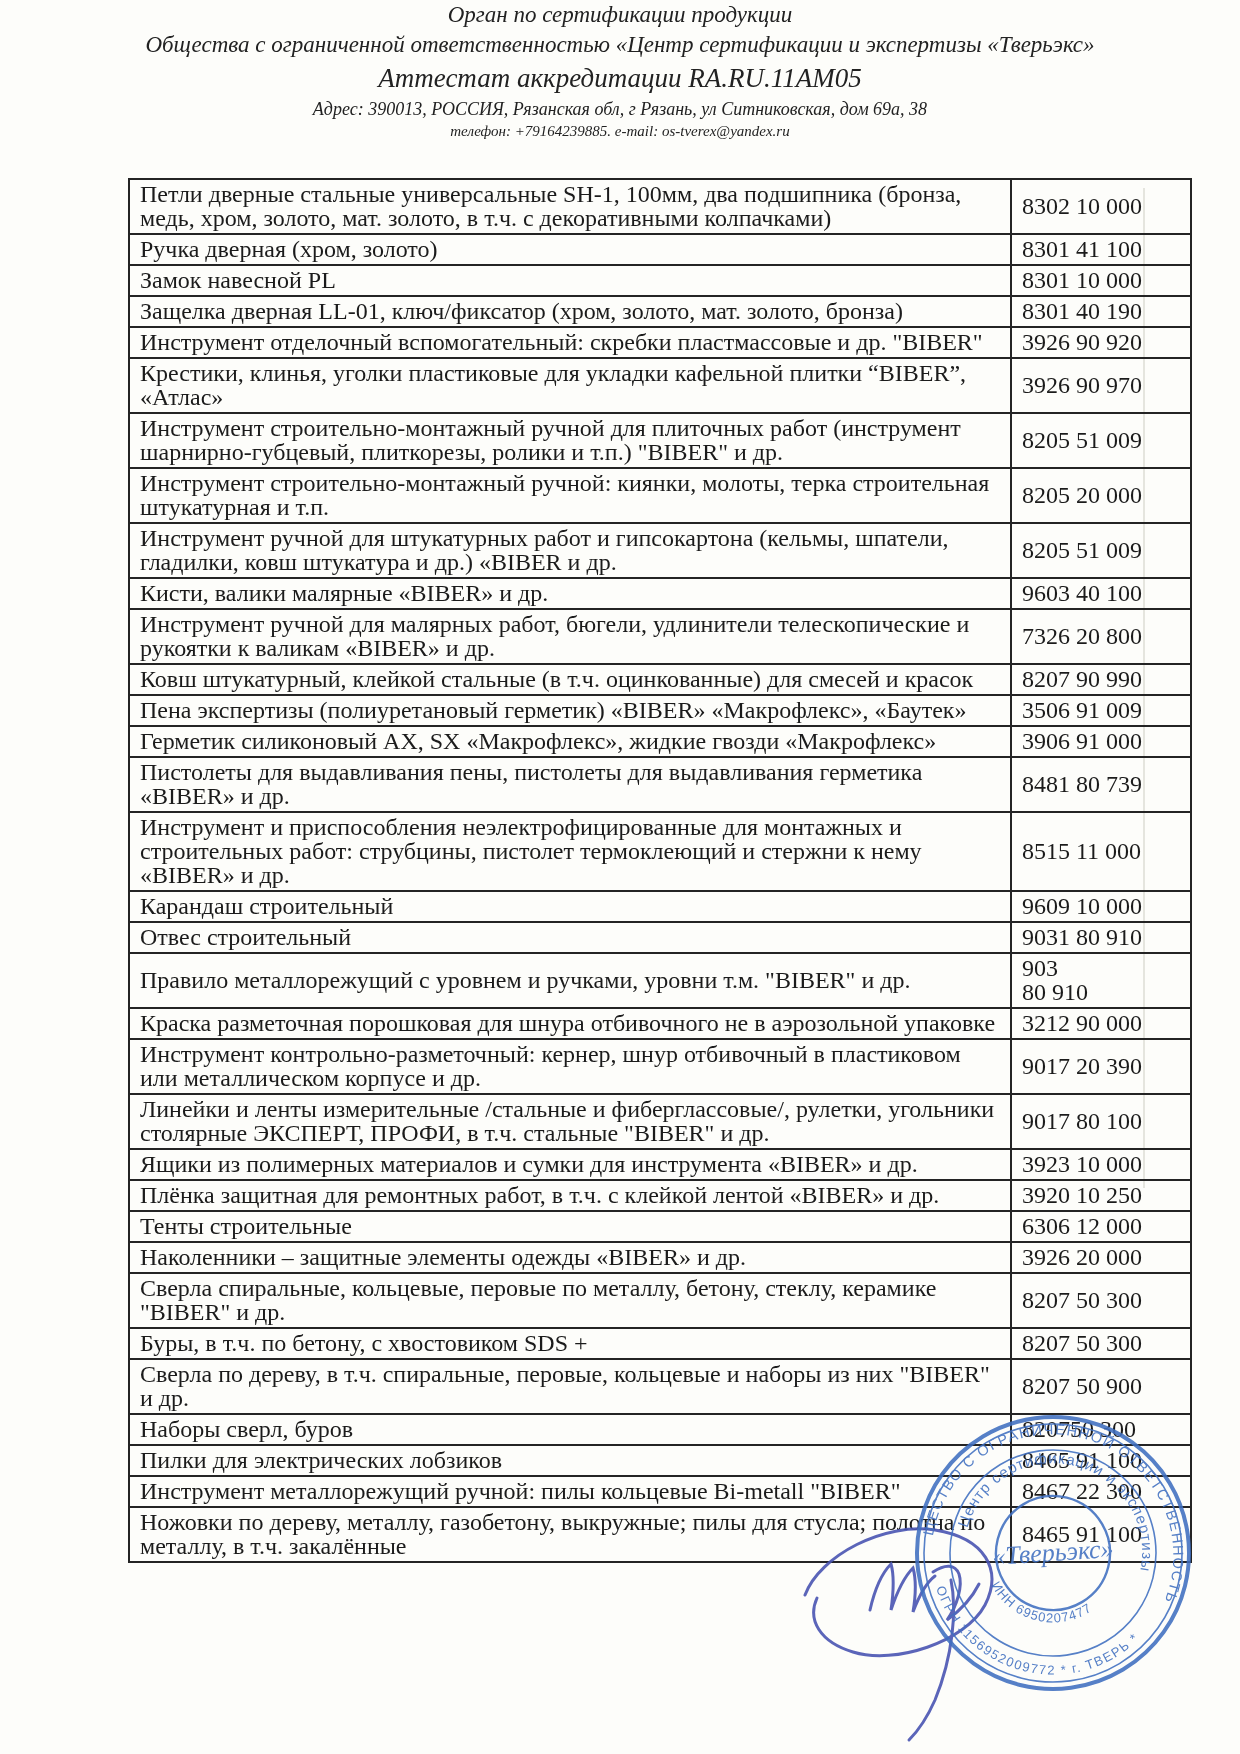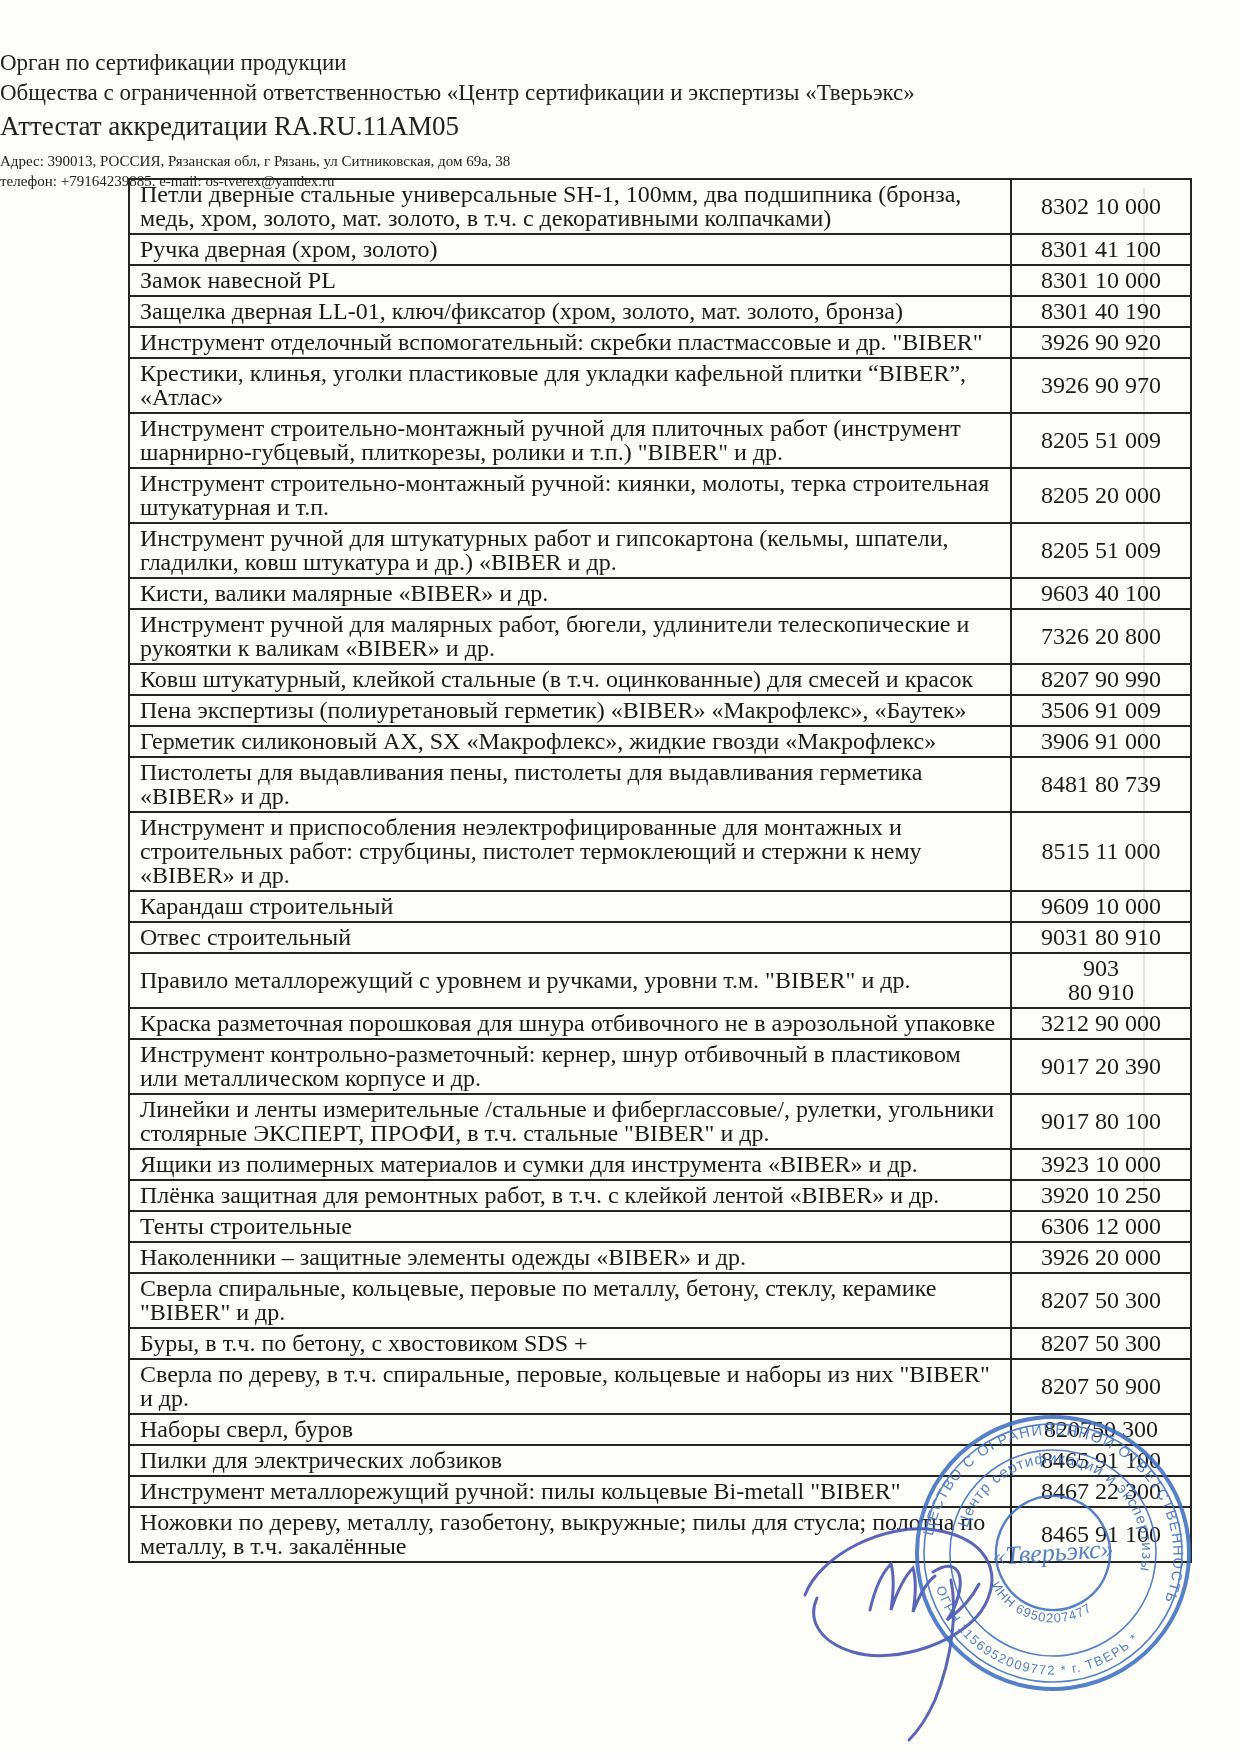--- a/index.html
+++ b/index.html
@@ -7,29 +7,29 @@
     width:1240px;height:1754px;
     background:#fdfdfa;
     font-family:"Liberation Serif","DejaVu Serif",serif;
     color:#1b1b1b;
     position:relative;
     overflow:hidden;
   }
   .page{position:relative;width:1240px;height:1754px;}
   
   .doc-header{
-    padding-top:48px;
-    text-align:left;
+    text-align:center;
     line-height:1.32;
     color:#222;
+    font-style:italic;
   }
   .h-line1{font-size:23px;}
   .h-line2{font-size:23px;}
   .h-line3{font-size:27px;}
-  .h-line4{font-size:15px;margin-top:8px;}
+  .h-line4{font-size:18px;margin-top:2px;}
   .h-line5{font-size:15px;}
   
   table.products{
     position:absolute;
     left:128px;top:178px;
     width:1062px;
     border-collapse:collapse;
     table-layout:fixed;
     font-size:24px;
     line-height:24px;
@@ -37,21 +37,20 @@
   table.products td{
     border:2px solid #242424;
     padding:2px 10px 3px 10px;
     vertical-align:middle;
   }
   td.desc{width:860px;}
   td.code{
     width:158px;
     white-space:pre-line;
     vertical-align:middle;
-    text-align:center;
   }
   
   .scan-artifact{
     position:absolute;
     left:1143px;top:188px;
     width:2px;height:1000px;
     background:rgba(175,175,160,0.30);
   }
   
   .stamp{

